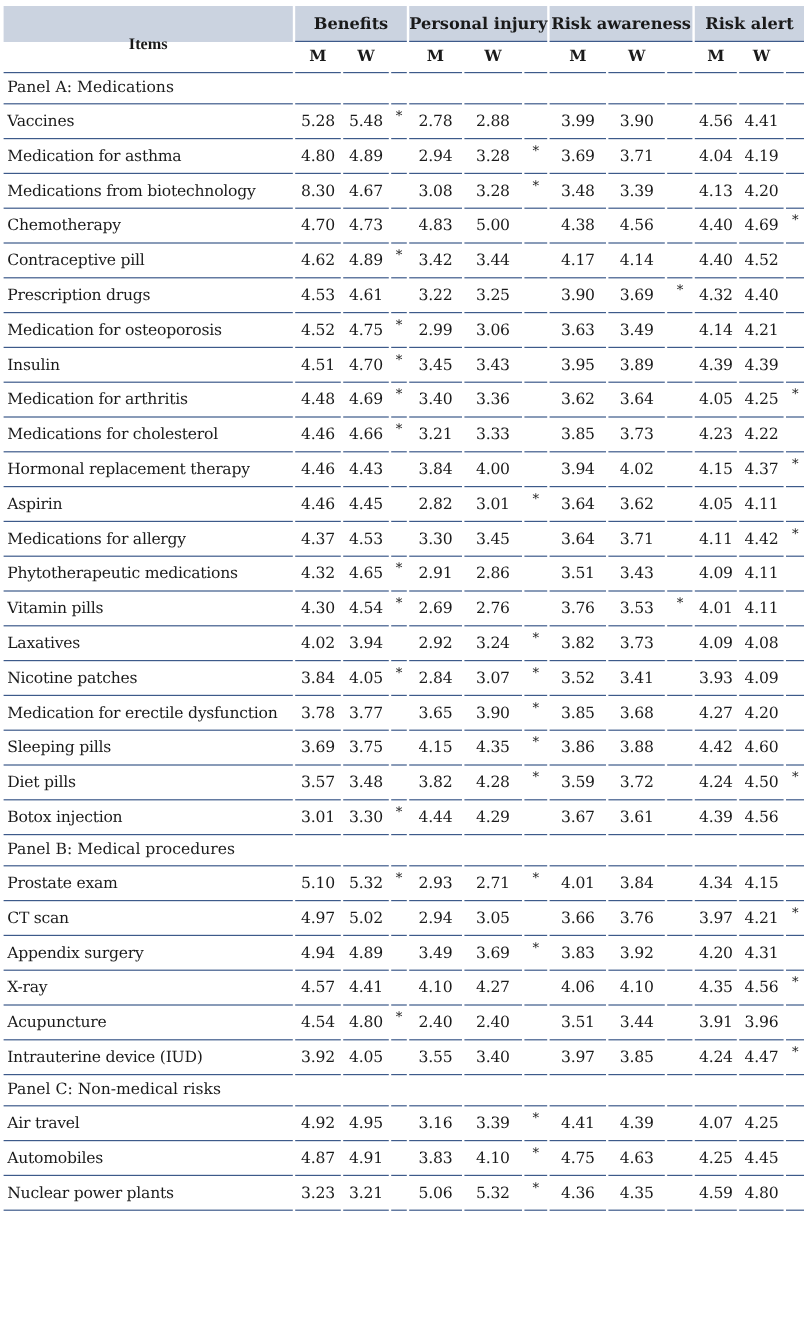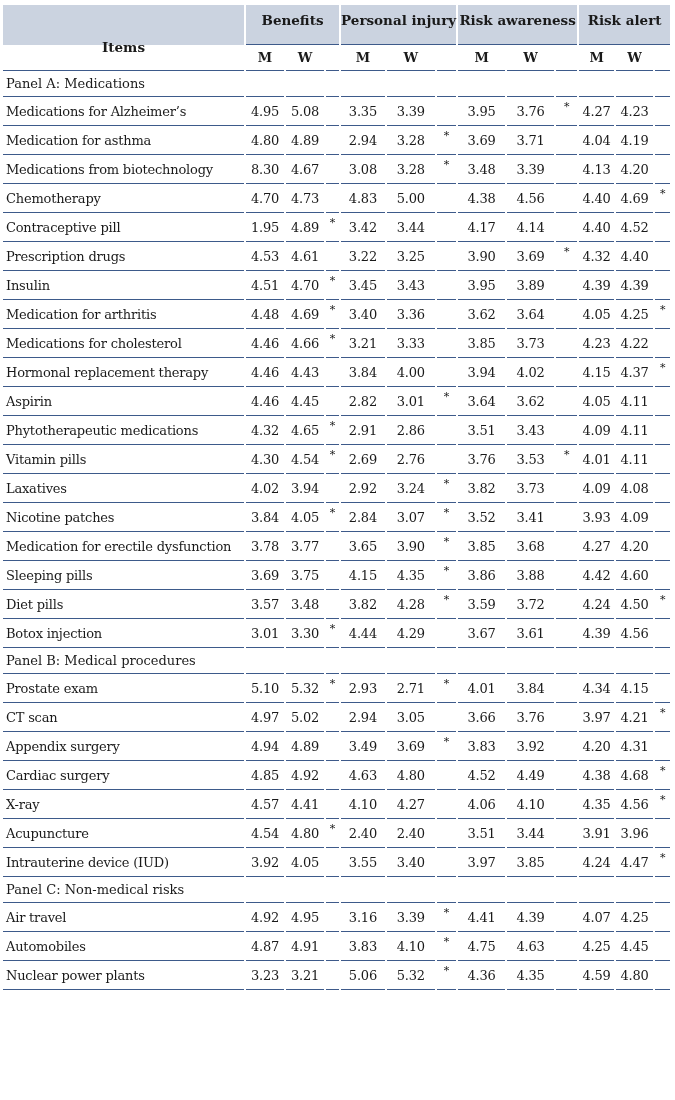--- a/index.html
+++ b/index.html
@@ -1,20 +1,20 @@
 <!DOCTYPE html>
 <html><head>
 <meta charset="utf-8">
 <style>
   html, body { margin: 0; padding: 0; background: #ffffff; }
   body { width: 675px; height: 1100px; overflow: hidden; font-family: "DejaVu Serif", serif; color: #1a1a1a; }
   table { border-collapse: separate; border-spacing: 2px 0; margin-left: 1px; margin-top: 5px; table-layout: fixed; }
   td, th { padding: 0; font-size: 13px; white-space: nowrap; }
-  .hdr1 th { background: #cbd3e0; height: 23px; font-weight: bold; font-size: 13.5px; border-bottom: 1px solid #3d5a8a; text-align: center; vertical-align: bottom; padding-bottom: 16px; }
-  .hdr1 th.items { border-bottom: none; vertical-align: bottom; padding-bottom: 0; position: relative; }
+  .hdr1 th { background: #cbd3e0; height: 23px; font-weight: bold; font-size: 13.5px; border-bottom: 1px solid #3d5a8a; text-align: center; vertical-align: bottom; padding-bottom: 6px; }
+  .hdr1 th.items { border-bottom: none; vertical-align: bottom; padding-bottom: 0; position: relative; font-family: Liberation Serif, serif; }
   .hdr1 th.items span { position: relative; top: 10px; }
   .hdr2 th { height: 25px; font-weight: bold; font-size: 13px; border-bottom: 1px solid #3d5a8a; text-align: center; }
   .hdr2 th.items { border-bottom: 1px solid #3d5a8a; }
   tr.row td { height: 25px; border-bottom: 1px solid #3d5a8a; font-family: "DejaVu Serif", serif; font-weight: 300; letter-spacing: -0.2px; }
   td.label { padding-left: 3px; font-size: 13px; text-align: left; }
   td.num { text-align: center; font-size: 13px; }
   td.star { text-align: center; font-size: 11px; vertical-align: top; padding-top: 3px; }
   tr.panel td { height: 25px; border-bottom: 1px solid #3d5a8a; }
   tr.panel td.label { font-size: 13px; }
 </style>
@@ -71,32 +71,32 @@
         <td></td>
         <td></td>
         <td></td>
         <td></td>
         <td></td>
         <td></td>
         <td></td>
         <td></td>
       </tr>
       <tr class="row">
-        <td class="label">Medications for Alzheimer’s</td>
-        <td class="num">4.95</td>
-        <td class="num">5.08</td>
-        <td class="star"></td>
-        <td class="num">3.35</td>
-        <td class="num">3.39</td>
-        <td class="star"></td>
-        <td class="num">3.95</td>
-        <td class="num">3.76</td>
-        <td class="star">*</td>
-        <td class="num">4.27</td>
-        <td class="num">4.23</td>
+        <td class="label">Vaccines</td>
+        <td class="num">5.28</td>
+        <td class="num">5.48</td>
+        <td class="star">*</td>
+        <td class="num">2.78</td>
+        <td class="num">2.88</td>
+        <td class="star"></td>
+        <td class="num">3.99</td>
+        <td class="num">3.90</td>
+        <td class="star"></td>
+        <td class="num">4.56</td>
+        <td class="num">4.41</td>
         <td class="star"></td>
       </tr>
       <tr class="row">
         <td class="label">Medication for asthma</td>
         <td class="num">4.80</td>
         <td class="num">4.89</td>
         <td class="star"></td>
         <td class="num">2.94</td>
         <td class="num">3.28</td>
         <td class="star">*</td>
@@ -132,21 +132,21 @@
         <td class="star"></td>
         <td class="num">4.38</td>
         <td class="num">4.56</td>
         <td class="star"></td>
         <td class="num">4.40</td>
         <td class="num">4.69</td>
         <td class="star">*</td>
       </tr>
       <tr class="row">
         <td class="label">Contraceptive pill</td>
-        <td class="num">1.95</td>
+        <td class="num">4.62</td>
         <td class="num">4.89</td>
         <td class="star">*</td>
         <td class="num">3.42</td>
         <td class="num">3.44</td>
         <td class="star"></td>
         <td class="num">4.17</td>
         <td class="num">4.14</td>
         <td class="star"></td>
         <td class="num">4.40</td>
         <td class="num">4.52</td>
@@ -161,20 +161,35 @@
         <td class="num">3.25</td>
         <td class="star"></td>
         <td class="num">3.90</td>
         <td class="num">3.69</td>
         <td class="star">*</td>
         <td class="num">4.32</td>
         <td class="num">4.40</td>
         <td class="star"></td>
       </tr>
       <tr class="row">
+        <td class="label">Medication for osteoporosis</td>
+        <td class="num">4.52</td>
+        <td class="num">4.75</td>
+        <td class="star">*</td>
+        <td class="num">2.99</td>
+        <td class="num">3.06</td>
+        <td class="star"></td>
+        <td class="num">3.63</td>
+        <td class="num">3.49</td>
+        <td class="star"></td>
+        <td class="num">4.14</td>
+        <td class="num">4.21</td>
+        <td class="star"></td>
+      </tr>
+      <tr class="row">
         <td class="label">Insulin</td>
         <td class="num">4.51</td>
         <td class="num">4.70</td>
         <td class="star">*</td>
         <td class="num">3.45</td>
         <td class="num">3.43</td>
         <td class="star"></td>
         <td class="num">3.95</td>
         <td class="num">3.89</td>
         <td class="star"></td>
@@ -236,20 +251,35 @@
         <td class="num">3.01</td>
         <td class="star">*</td>
         <td class="num">3.64</td>
         <td class="num">3.62</td>
         <td class="star"></td>
         <td class="num">4.05</td>
         <td class="num">4.11</td>
         <td class="star"></td>
       </tr>
       <tr class="row">
+        <td class="label">Medications for allergy</td>
+        <td class="num">4.37</td>
+        <td class="num">4.53</td>
+        <td class="star"></td>
+        <td class="num">3.30</td>
+        <td class="num">3.45</td>
+        <td class="star"></td>
+        <td class="num">3.64</td>
+        <td class="num">3.71</td>
+        <td class="star"></td>
+        <td class="num">4.11</td>
+        <td class="num">4.42</td>
+        <td class="star">*</td>
+      </tr>
+      <tr class="row">
         <td class="label">Phytotherapeutic medications</td>
         <td class="num">4.32</td>
         <td class="num">4.65</td>
         <td class="star">*</td>
         <td class="num">2.91</td>
         <td class="num">2.86</td>
         <td class="star"></td>
         <td class="num">3.51</td>
         <td class="num">3.43</td>
         <td class="star"></td>
@@ -414,35 +444,20 @@
         <td class="star"></td>
         <td class="num">3.49</td>
         <td class="num">3.69</td>
         <td class="star">*</td>
         <td class="num">3.83</td>
         <td class="num">3.92</td>
         <td class="star"></td>
         <td class="num">4.20</td>
         <td class="num">4.31</td>
         <td class="star"></td>
-      </tr>
-      <tr class="row">
-        <td class="label">Cardiac surgery</td>
-        <td class="num">4.85</td>
-        <td class="num">4.92</td>
-        <td class="star"></td>
-        <td class="num">4.63</td>
-        <td class="num">4.80</td>
-        <td class="star"></td>
-        <td class="num">4.52</td>
-        <td class="num">4.49</td>
-        <td class="star"></td>
-        <td class="num">4.38</td>
-        <td class="num">4.68</td>
-        <td class="star">*</td>
       </tr>
       <tr class="row">
         <td class="label">X-ray</td>
         <td class="num">4.57</td>
         <td class="num">4.41</td>
         <td class="star"></td>
         <td class="num">4.10</td>
         <td class="num">4.27</td>
         <td class="star"></td>
         <td class="num">4.06</td>

